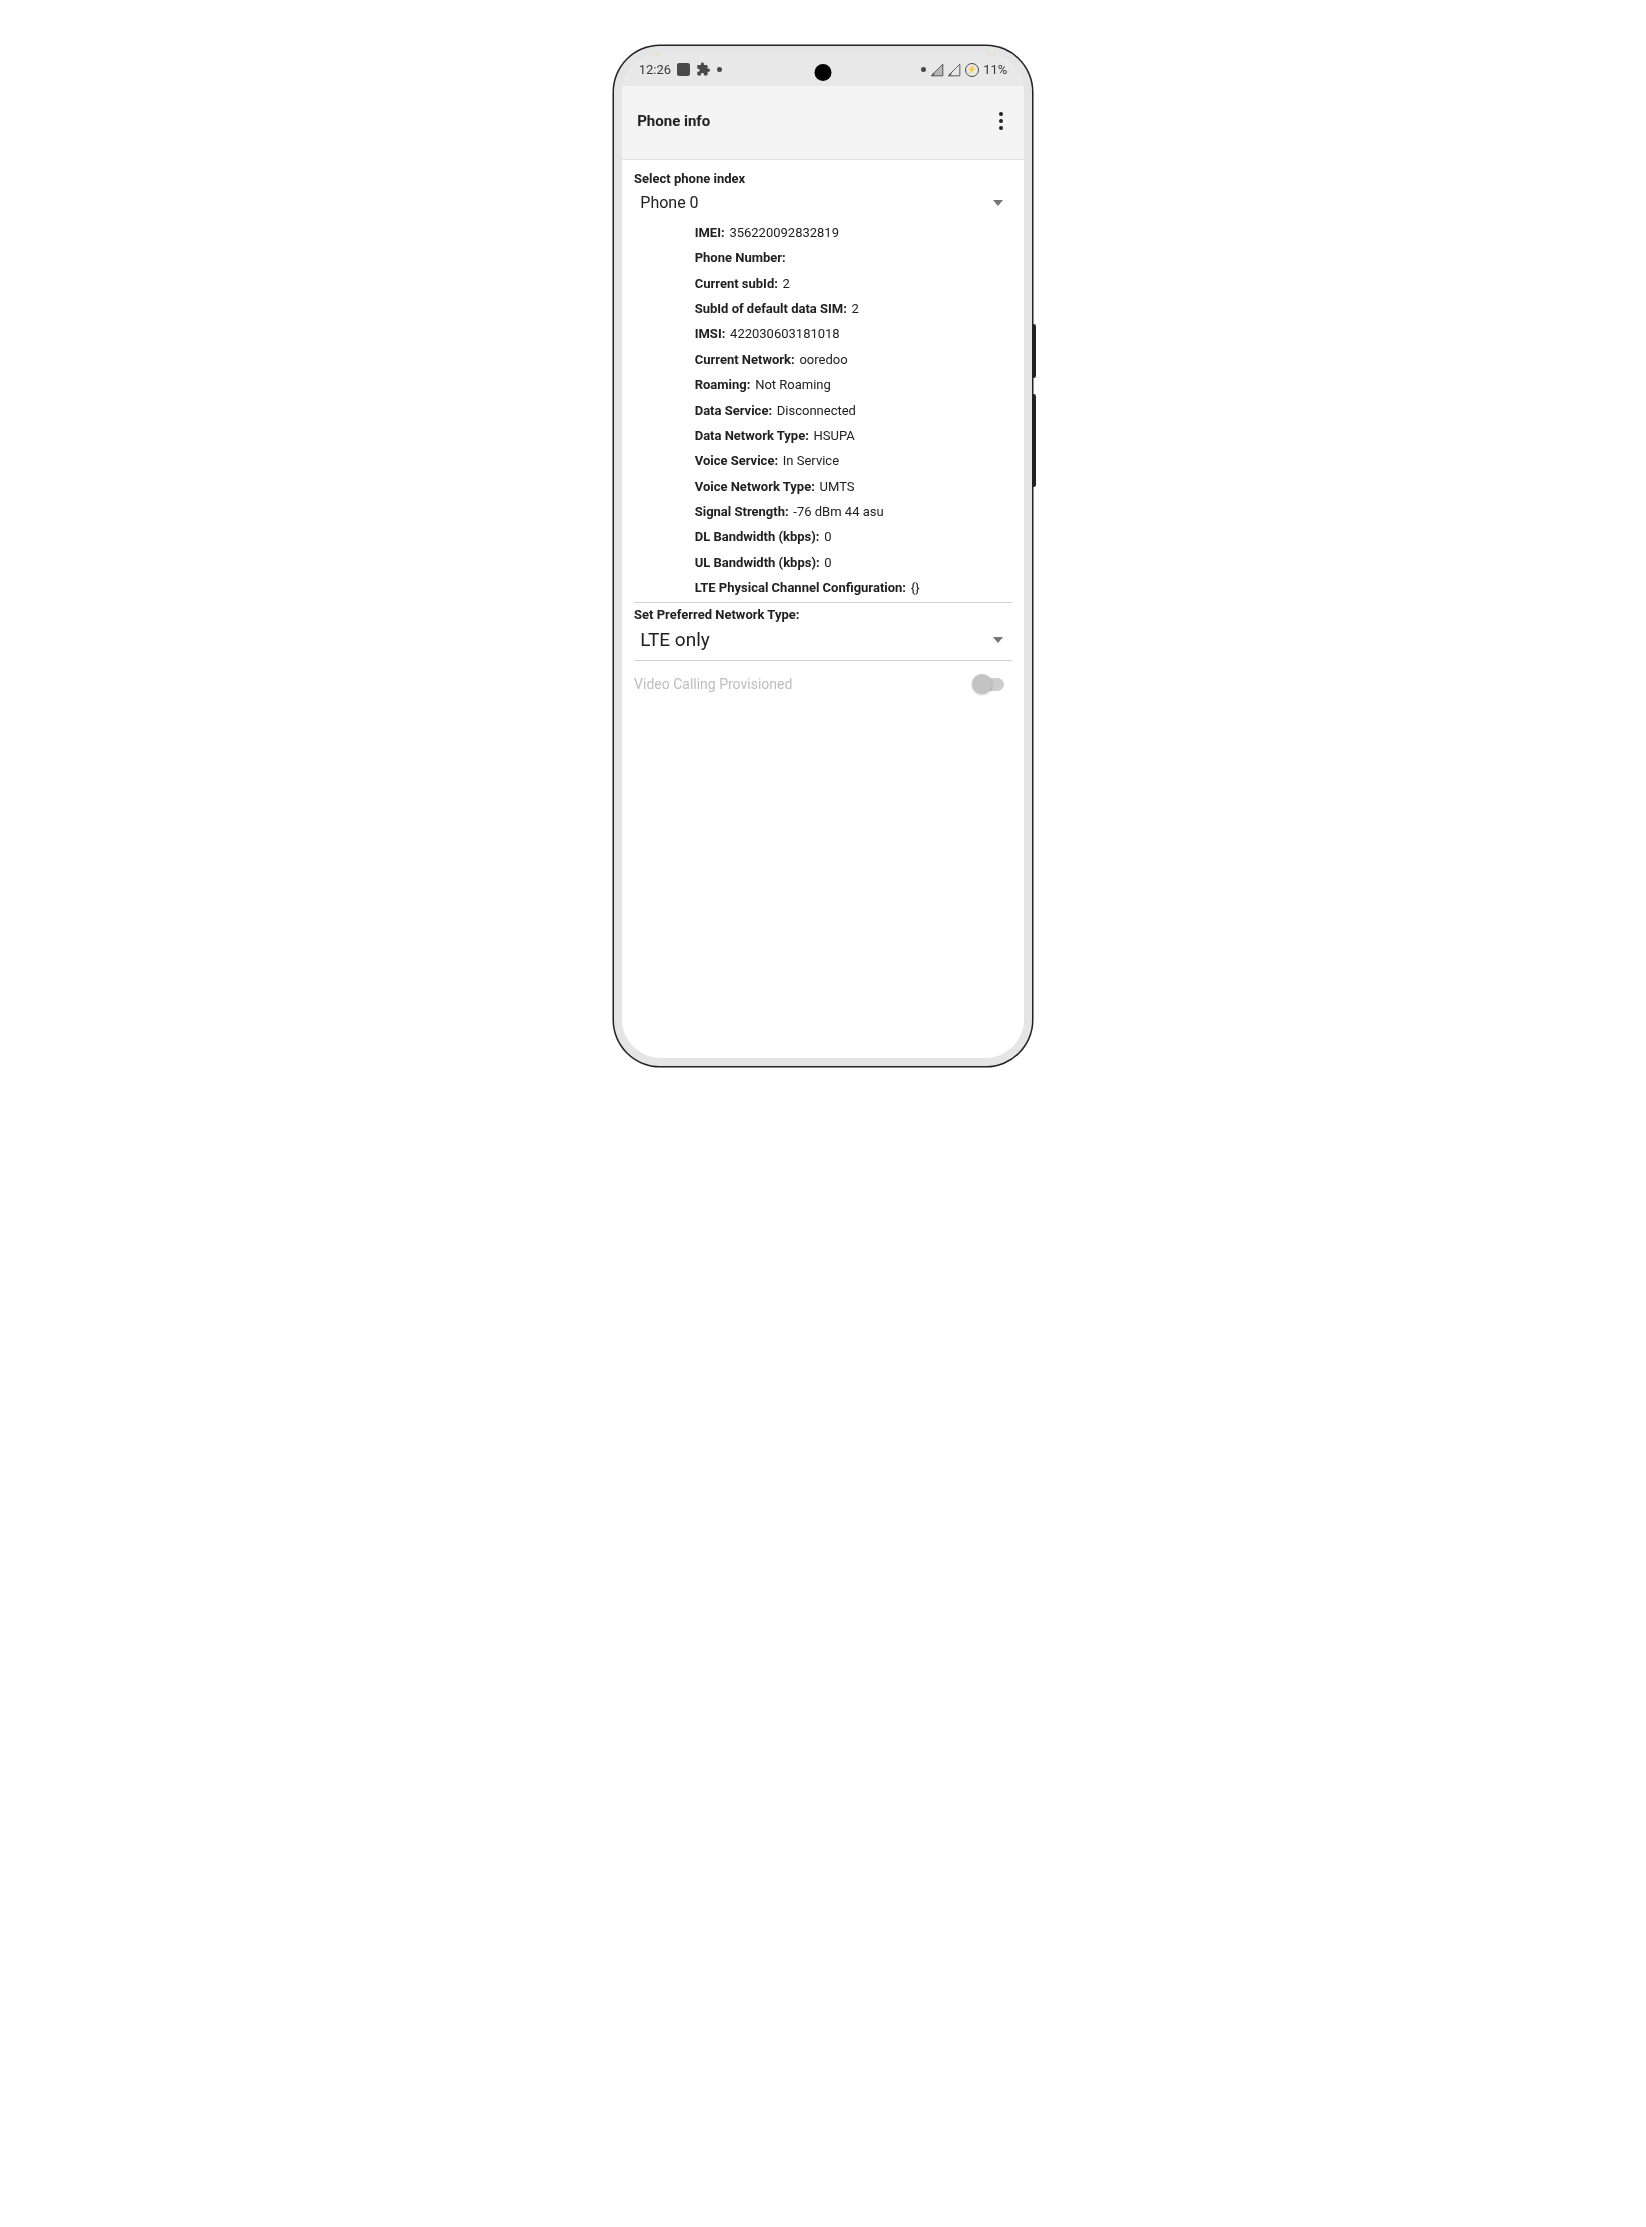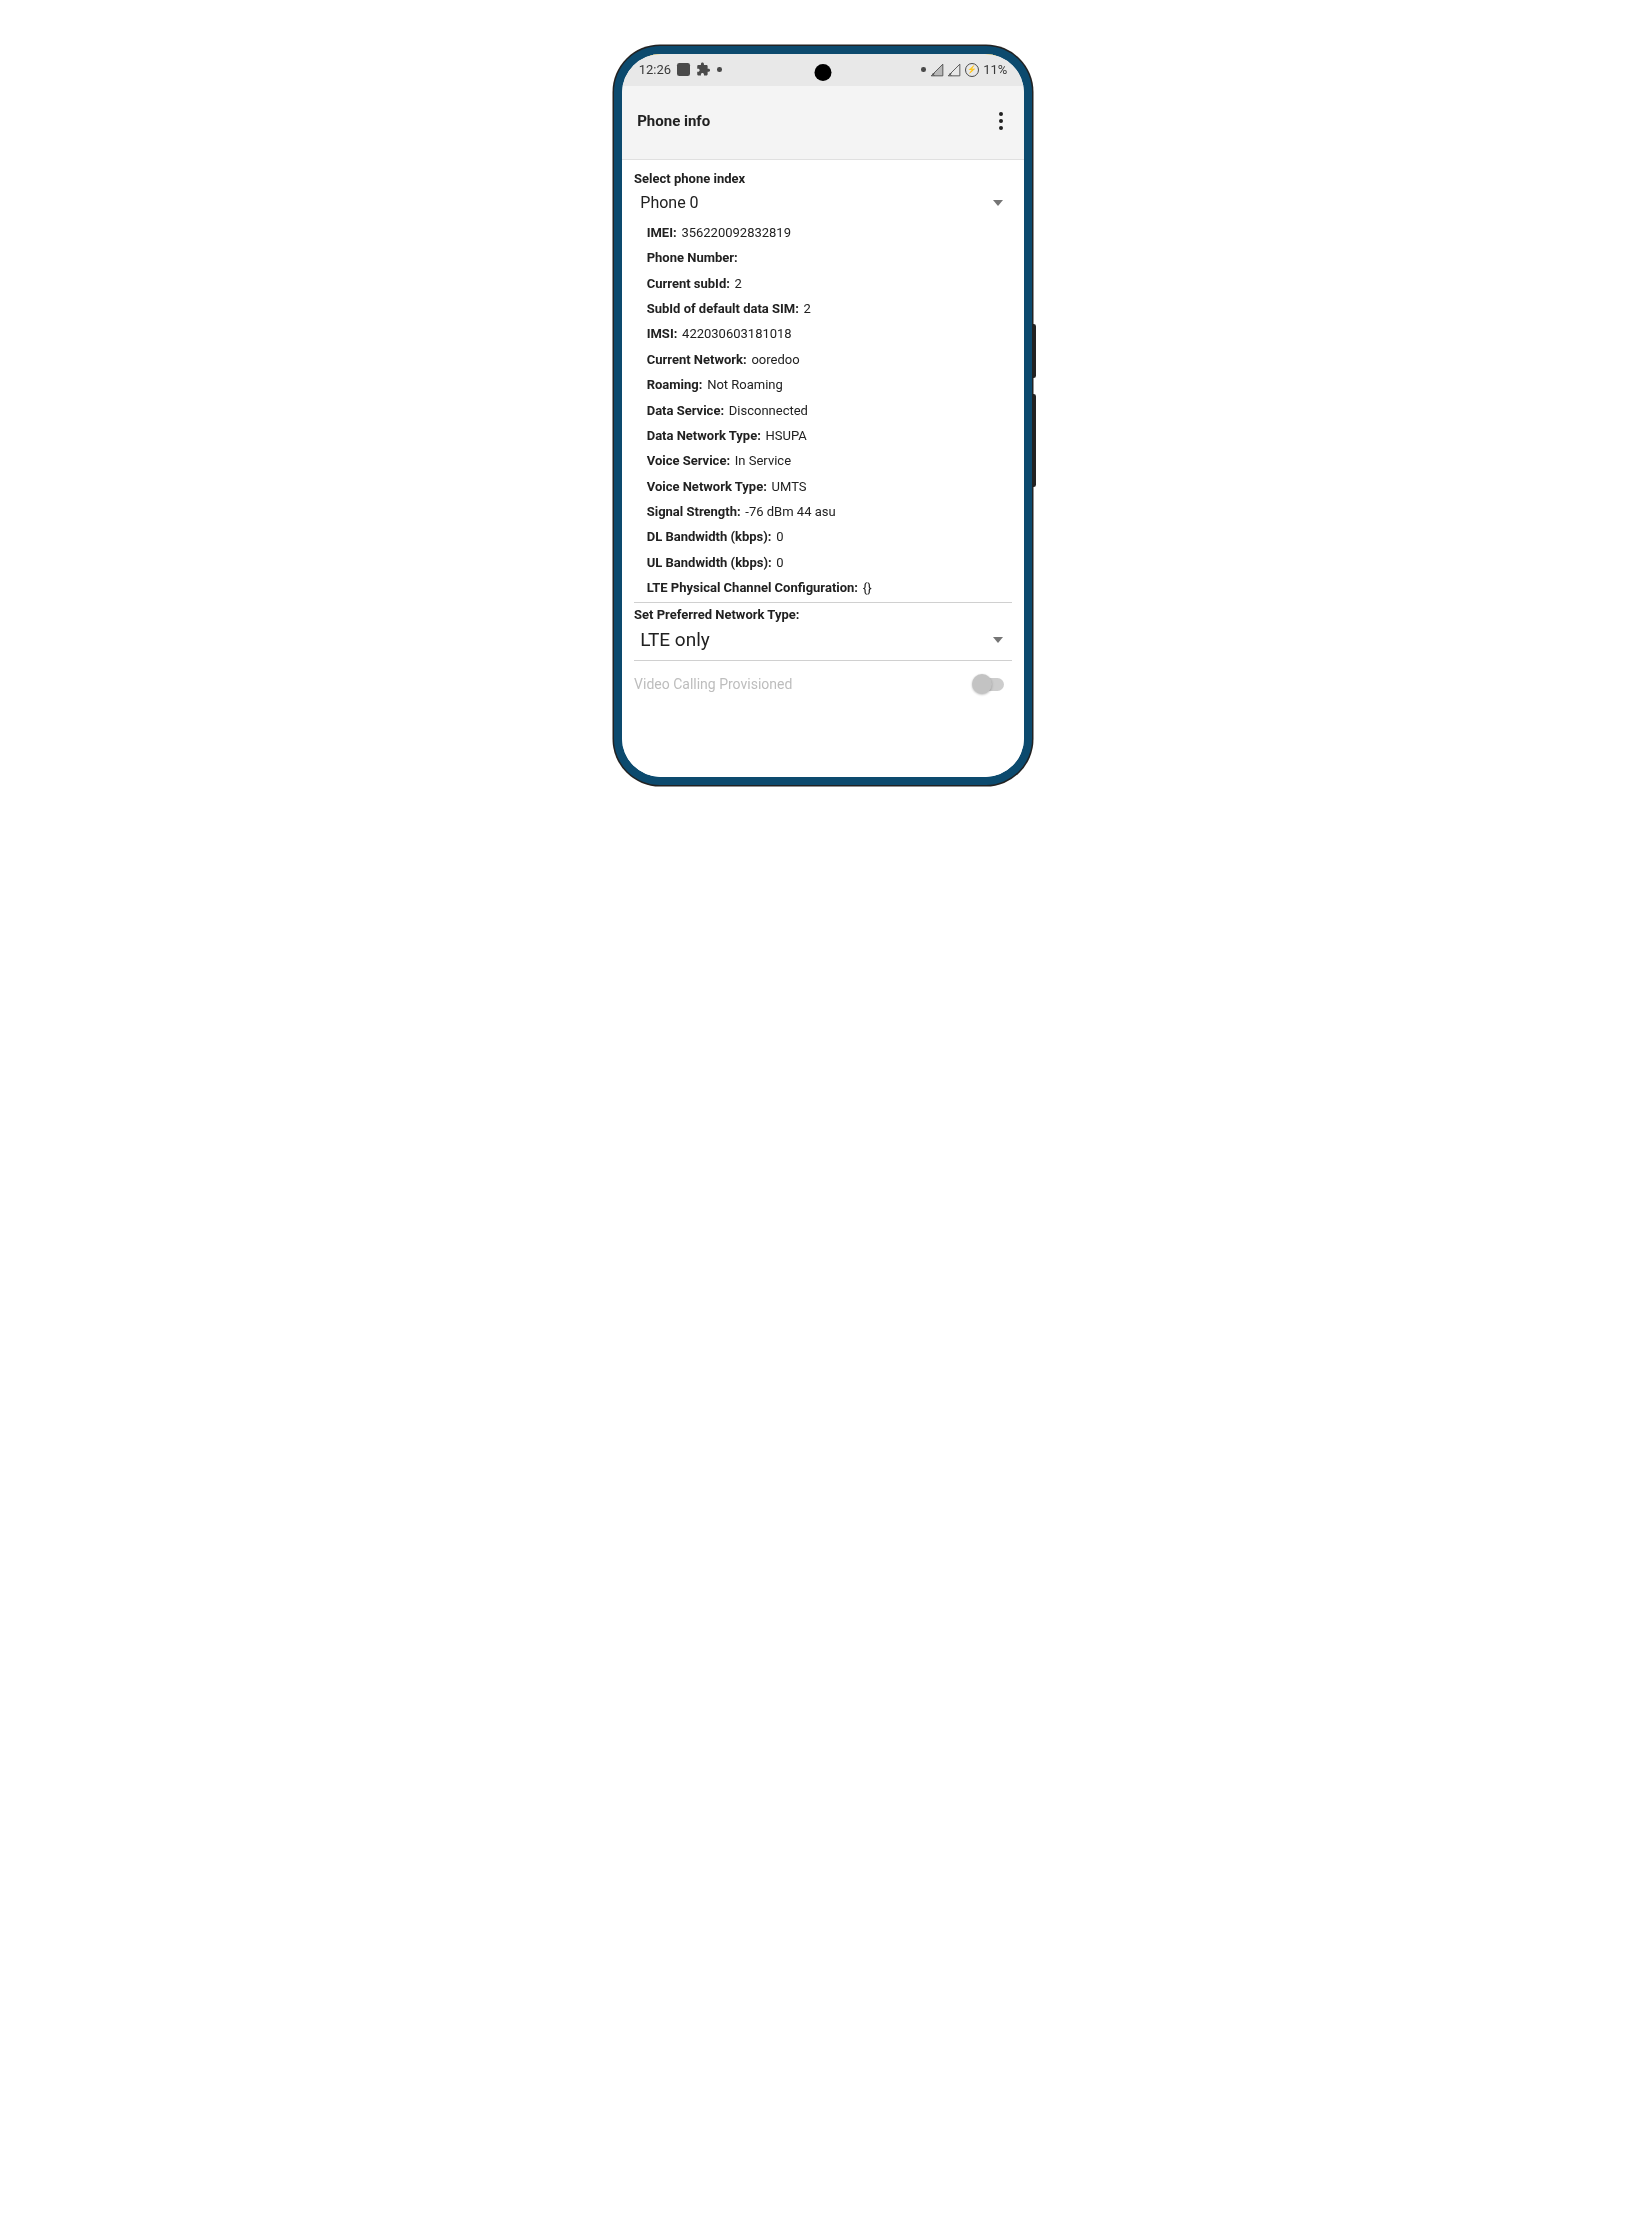--- a/index.html
+++ b/index.html
@@ -5,22 +5,22 @@
   * { box-sizing: border-box; margin: 0; padding: 0; }
   body {
     background: #ffffff;
     font-family: Roboto, -apple-system, BlinkMacSystemFont, "Segoe UI", Arial, sans-serif;
     display: flex;
     justify-content: center;
     padding: 46px 0;
   }
   .phone-frame {
     width: 418px;
-    height: 739px;
-    background: #0c4a6e;
+    height: 1020px;
+    background: #e5e5e5;
     border-radius: 46px;
     padding: 7.7px;
     position: relative;
     box-shadow: 0 0 0 1.5px #222;
   }
   .phone-side-btn {
     position: absolute;
     right: -3.9px;
     width: 3.9px;
     background: #222;
@@ -117,20 +117,21 @@
     color:#212121;
     cursor:pointer;
     text-align:right;
   }
   .spinner-caret {
     width:0; height:0; border-left:5.4px solid transparent; border-right:5.4px solid transparent;
     border-top:6.2px solid #757575;
   }
   .info-list {
     padding: 0 25px;
+    margin-left: 48px;
   }
   .info-row {
     font-size: 13px;
     line-height: 1.95;
     color:#212121;
   }
   .info-row .lbl { font-weight:700; }
   .info-row .val { font-weight:400; margin-left:1.5px;}
   .divider {
     height:0.8px; background:#d0d0d0; margin: 1.5px 12.4px 0 12.4px;

